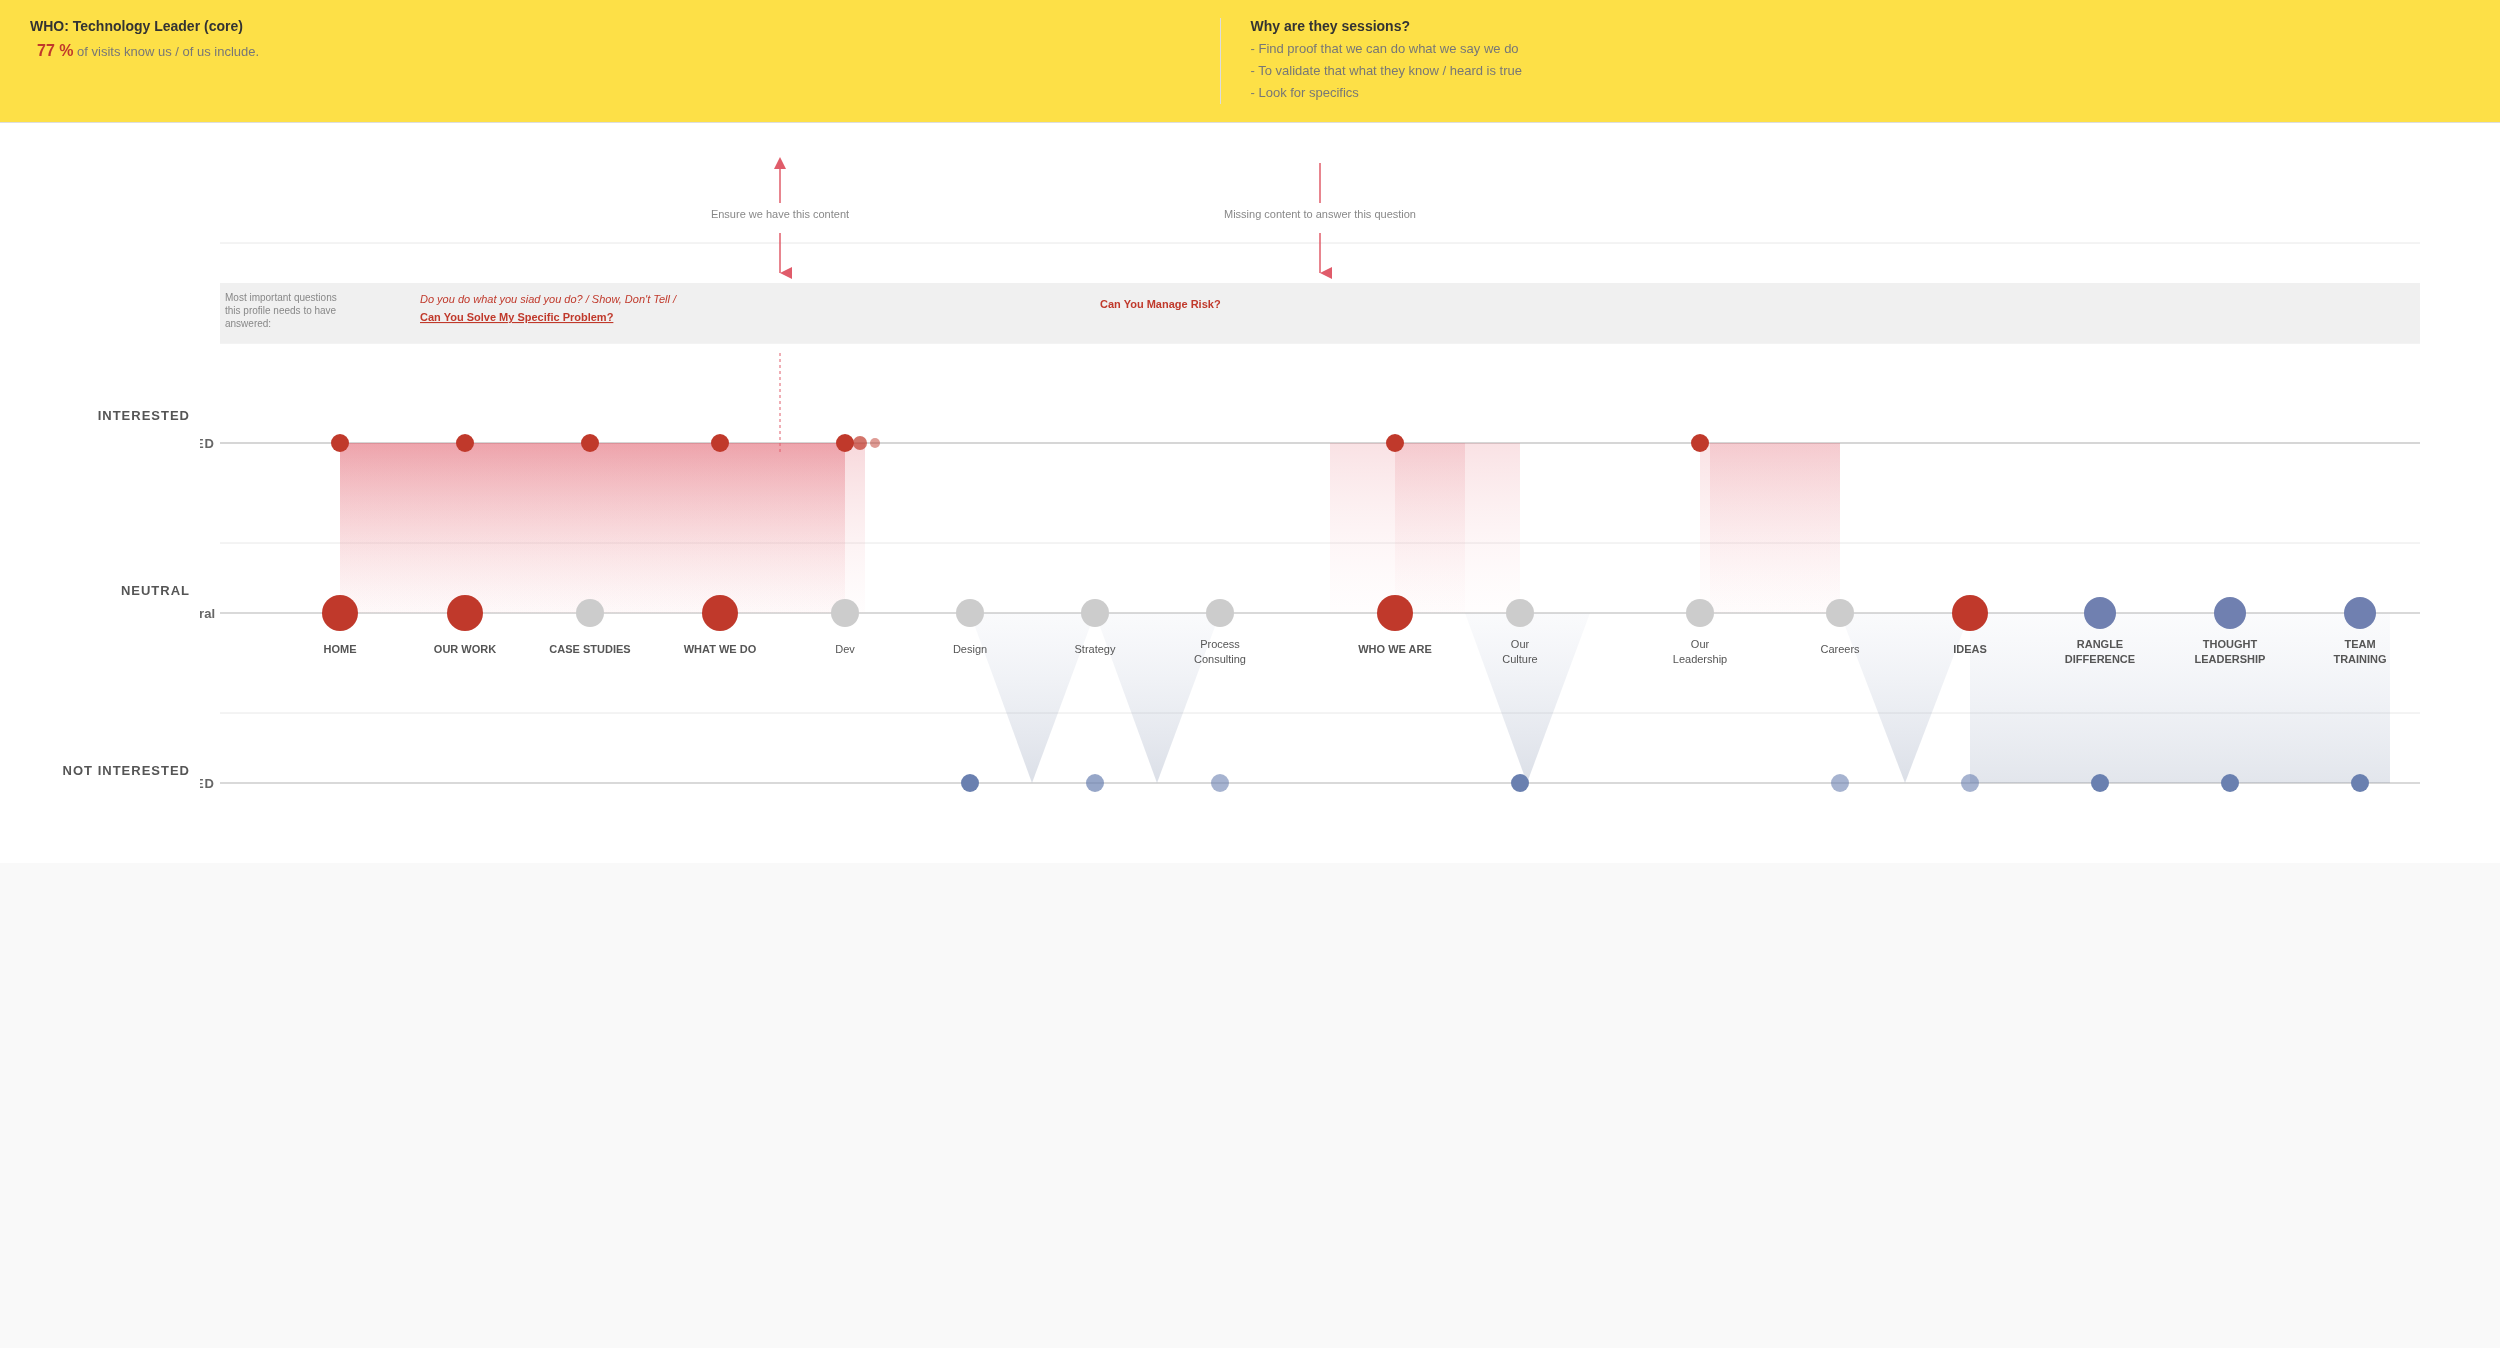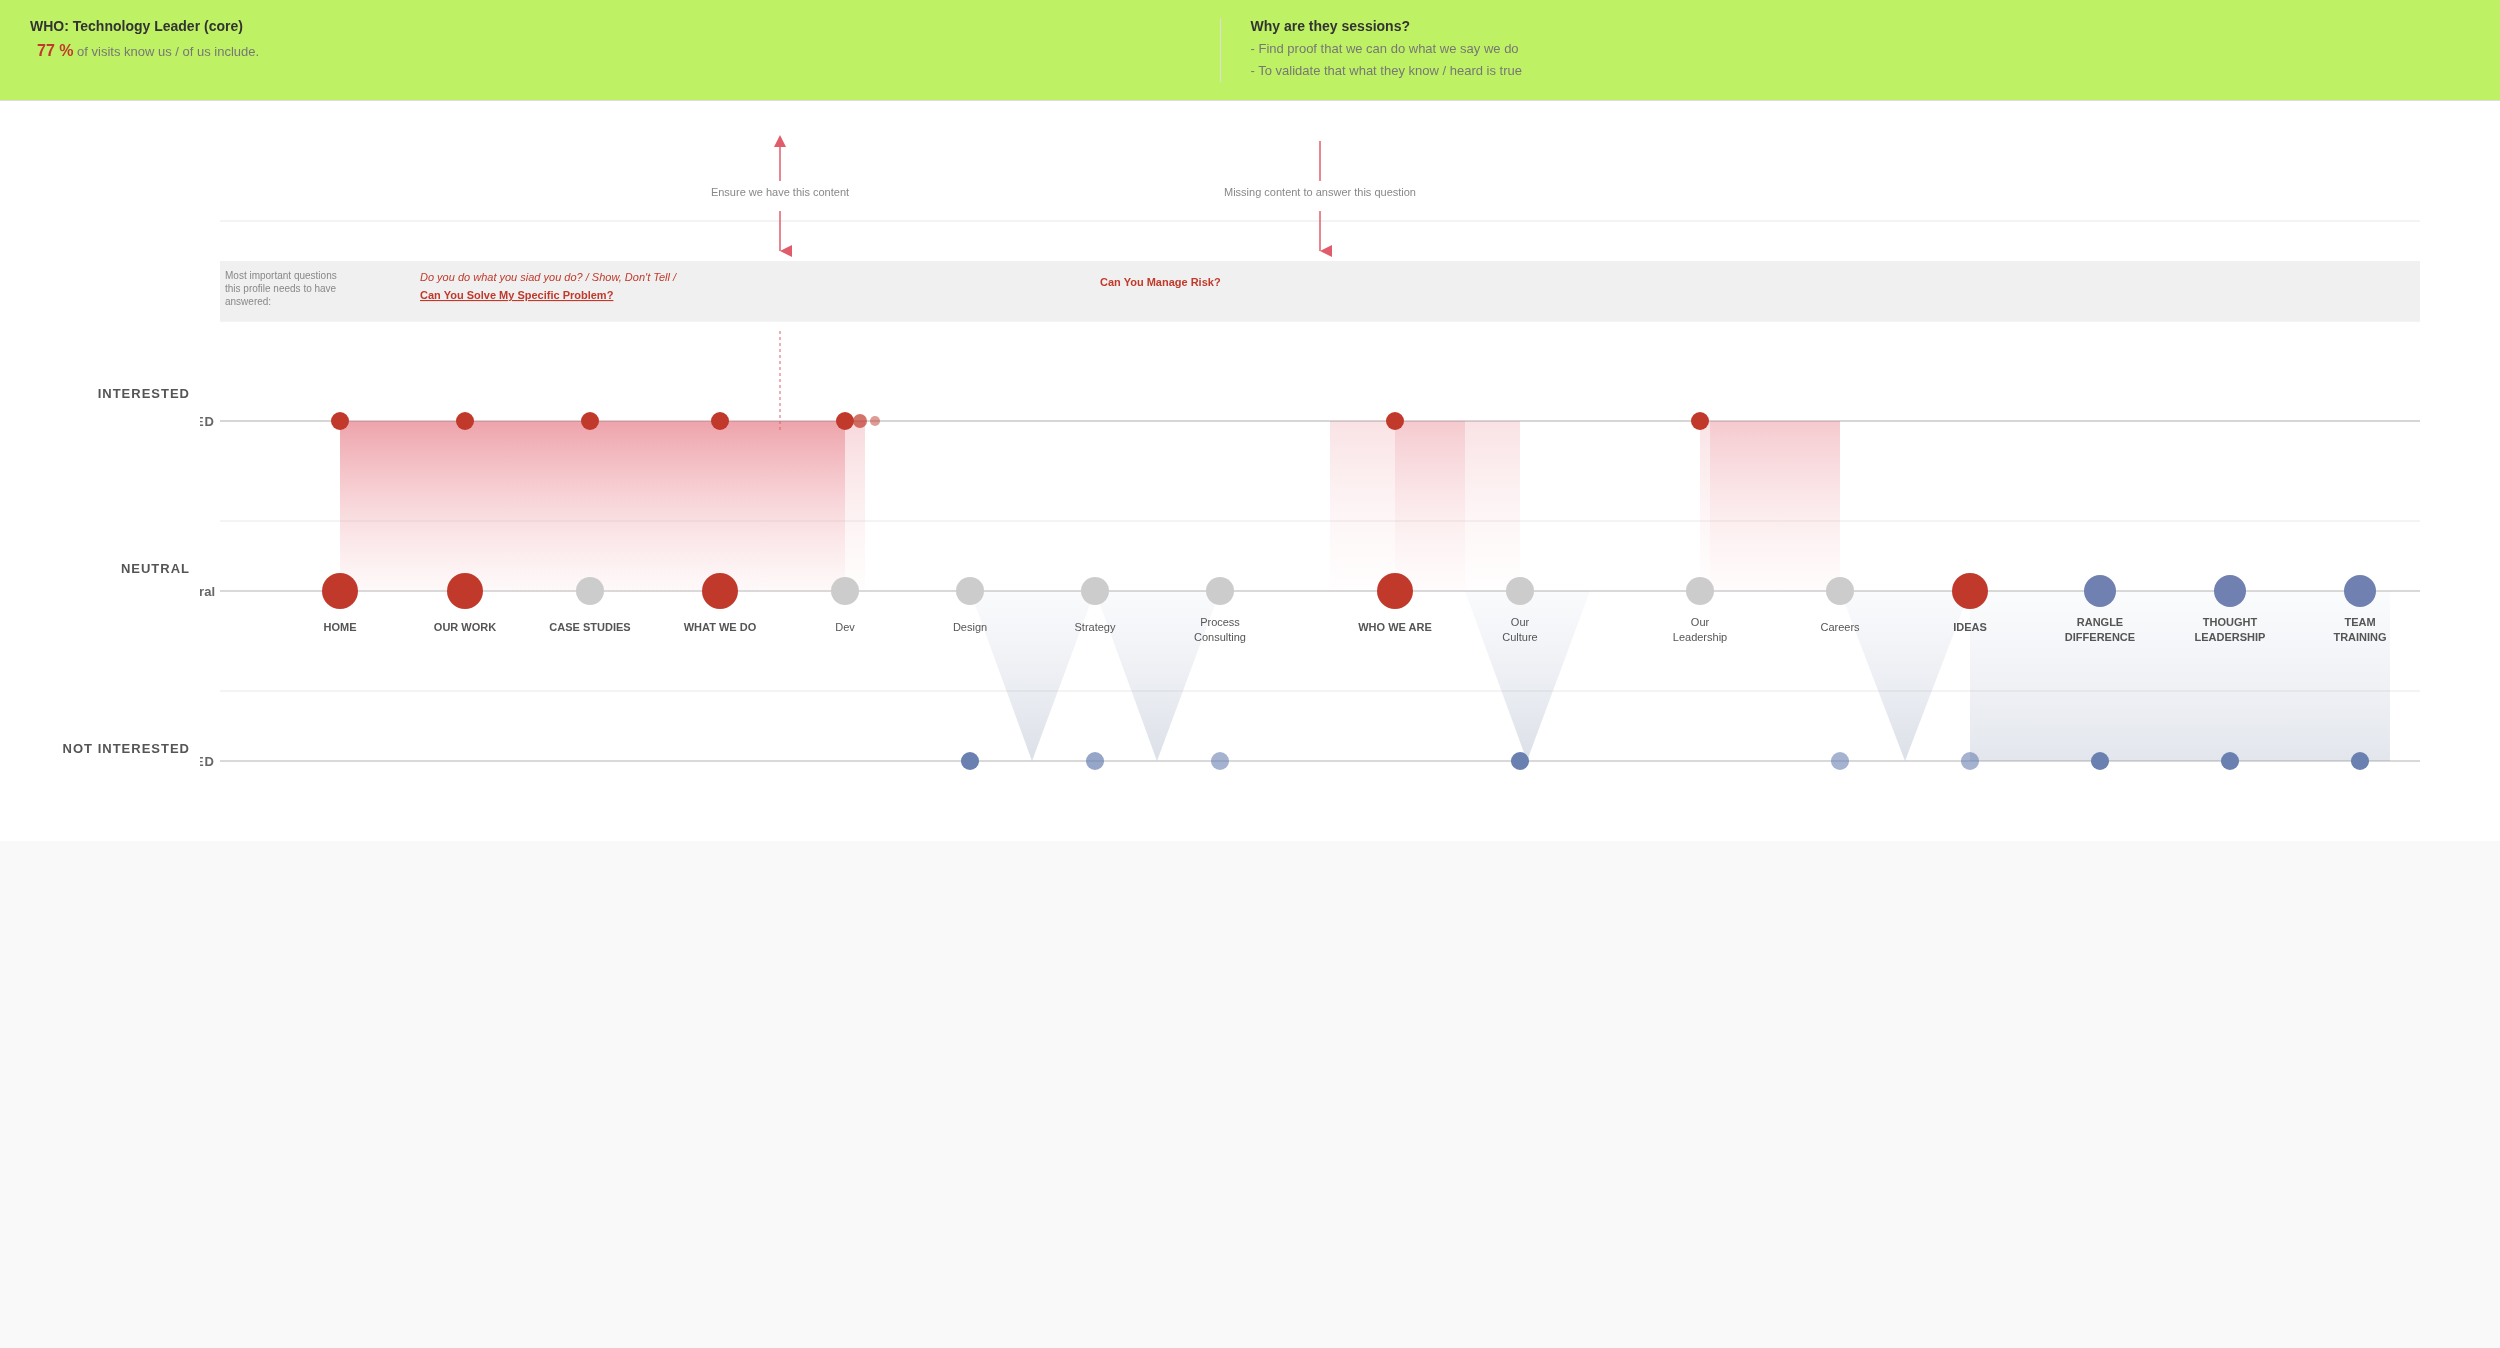--- a/index.html
+++ b/index.html
@@ -11,21 +11,21 @@
       width: 2500px;
       min-height: 1348px;
       overflow-x: hidden;
     }
 
     
     .top-bar {
       display: flex;
       border-bottom: 1px solid #ddd;
       padding: 18px 30px;
-      background: #bef264;
+      background: #fde047;
     }
     .top-section {
       flex: 1;
       padding-right: 30px;
       border-right: 1px solid #ddd;
       margin-right: 30px;
     }
     .top-section:last-child {
       border-right: none;
     }
@@ -86,20 +86,21 @@
     <div class="top-text">
       <span class="top-highlight">77 %</span>
       <span> of visits know us / of us include.</span>
     </div>
   </div>
   <div class="top-section">
     <div class="top-title">Why are they sessions?</div>
     <div class="top-text" id="why-items-container">
         <div style="line-height: 1.7;">- Find proof that we can do what we say we do</div>
         <div style="line-height: 1.7;">- To validate that what they know / heard is true</div>
+        <div style="line-height: 1.7;">- Look for specifics</div>
       </div>
   </div>
 </div>
 
 <div class="chart-container">
 
   <div style="position: relative; padding-left: 200px; padding-right: 60px; padding-top: 20px;">
 
     <div class="y-labels y-label-interested" style="position:absolute; left:0; width:190px; text-align:right; font-size:13px; font-weight:bold; color:#555; text-transform:uppercase; letter-spacing:1px; top: 285px;">INTERESTED</div>
     <div class="y-labels y-label-neutral" style="position:absolute; left:0; width:190px; text-align:right; font-size:13px; font-weight:bold; color:#555; top: 460px;">Neutral</div>

